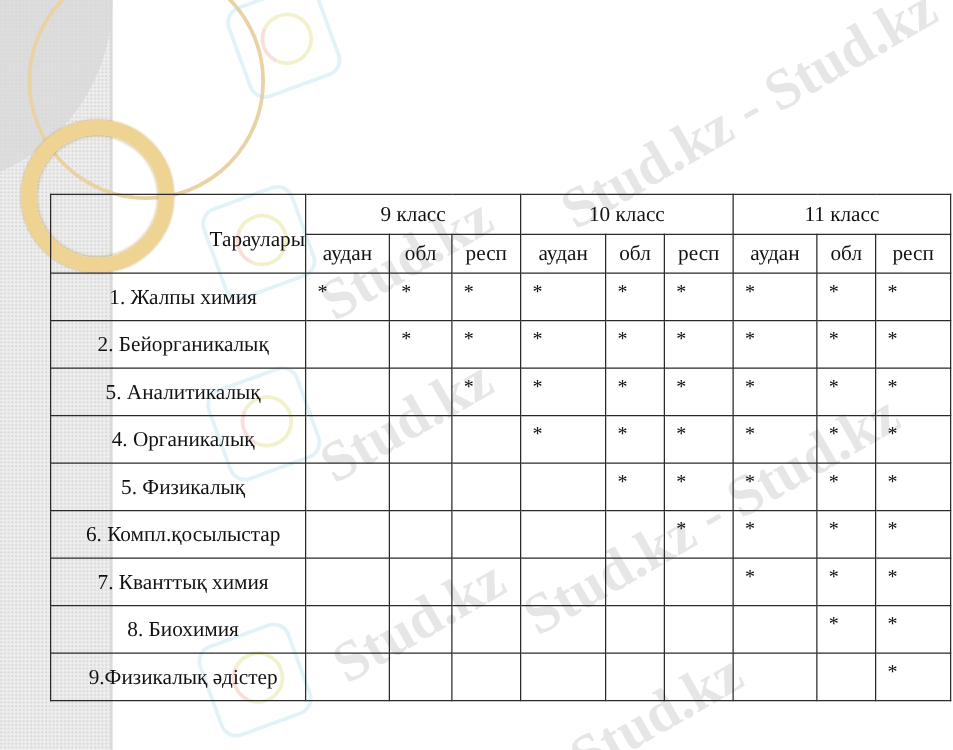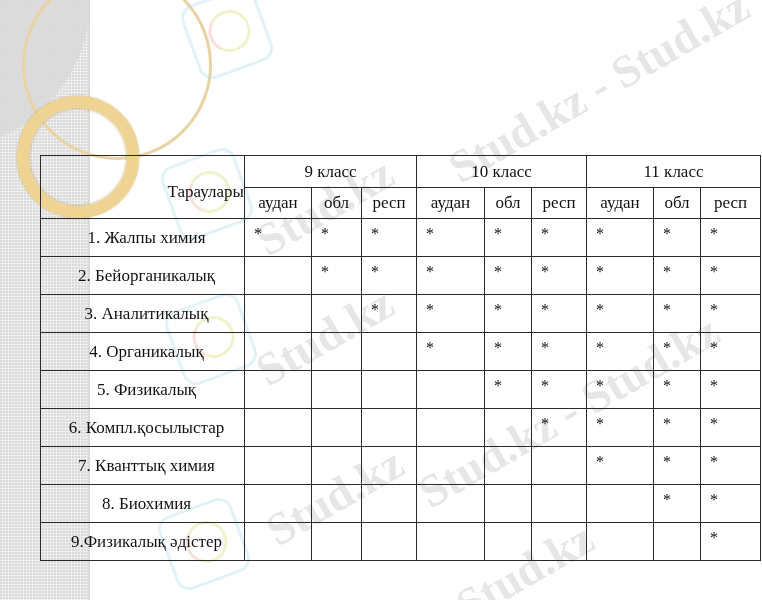--- a/index.html
+++ b/index.html
@@ -143,21 +143,21 @@
         <td class="cell-mark">*</td>
         <td class="cell-mark">*</td>
         <td class="cell-mark">*</td>
         <td class="cell-mark">*</td>
         <td class="cell-mark">*</td>
         <td class="cell-mark">*</td>
         <td class="cell-mark">*</td>
         <td class="cell-mark">*</td>
       </tr>
       <tr class="drow">
-        <td class="cell-name">3. Аналитикалық</td>
+        <td class="cell-name">5. Аналитикалық</td>
         <td class="cell-mark"></td>
         <td class="cell-mark"></td>
         <td class="cell-mark">*</td>
         <td class="cell-mark">*</td>
         <td class="cell-mark">*</td>
         <td class="cell-mark">*</td>
         <td class="cell-mark">*</td>
         <td class="cell-mark">*</td>
         <td class="cell-mark">*</td>
       </tr>

